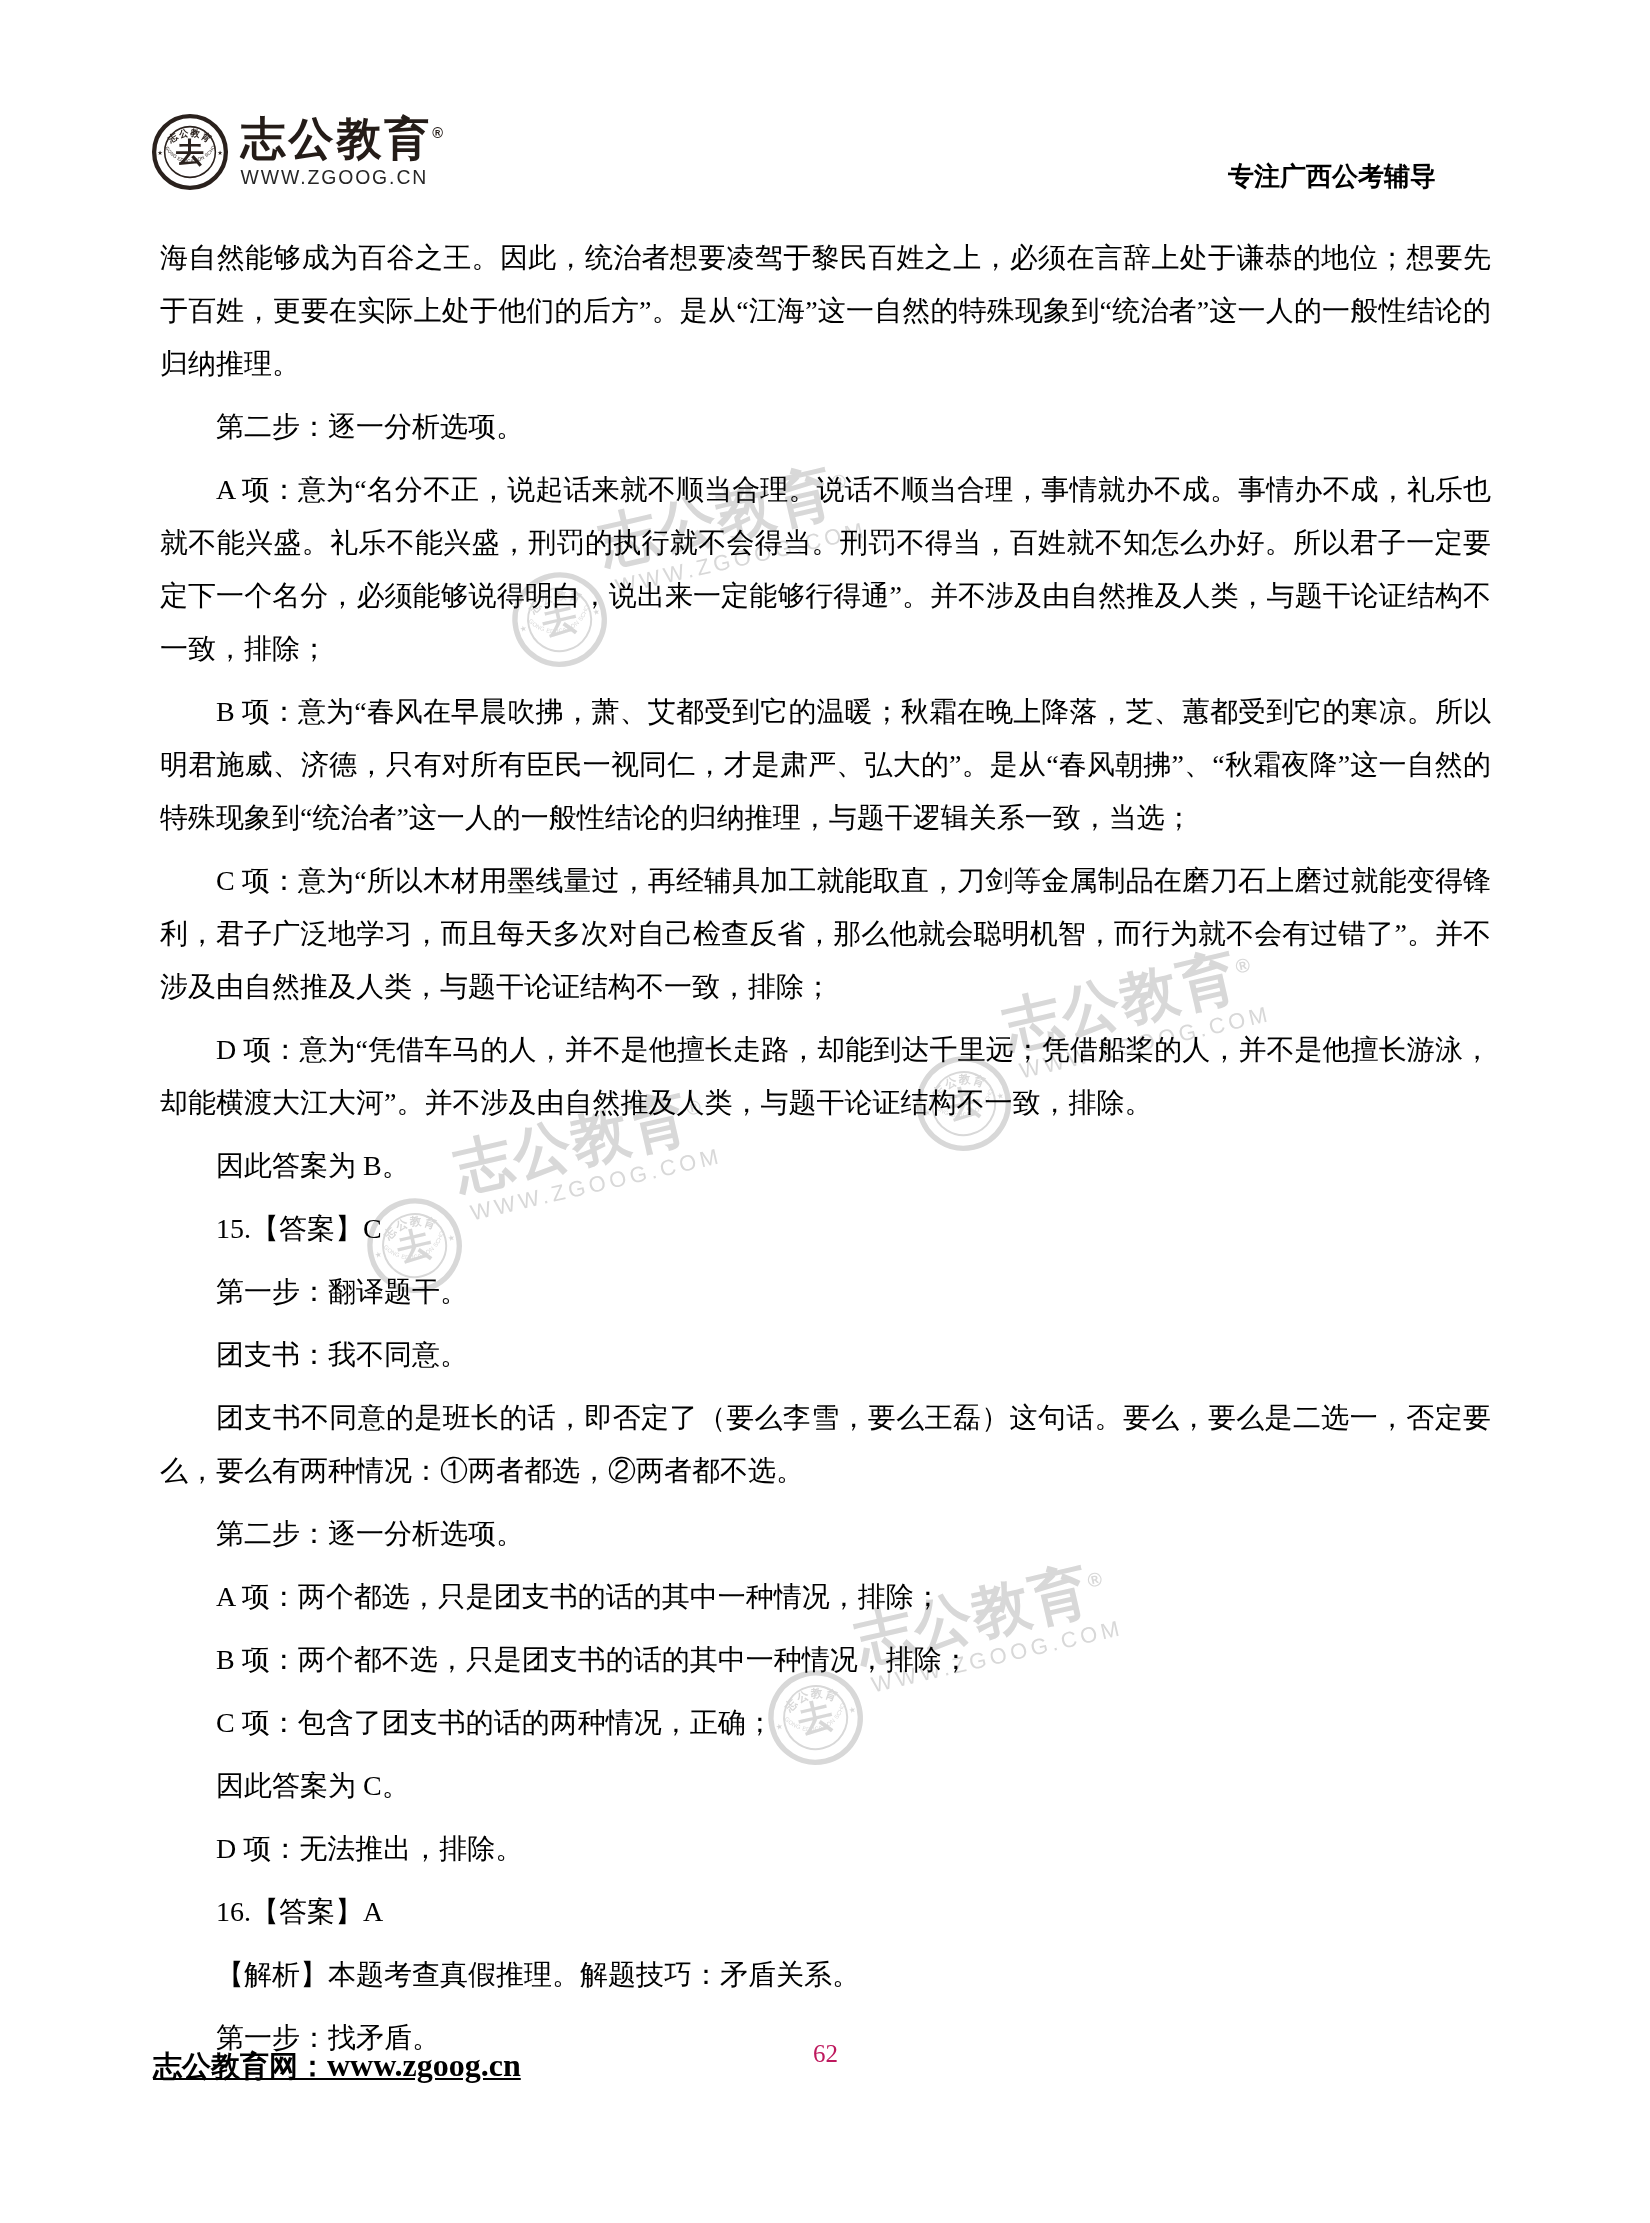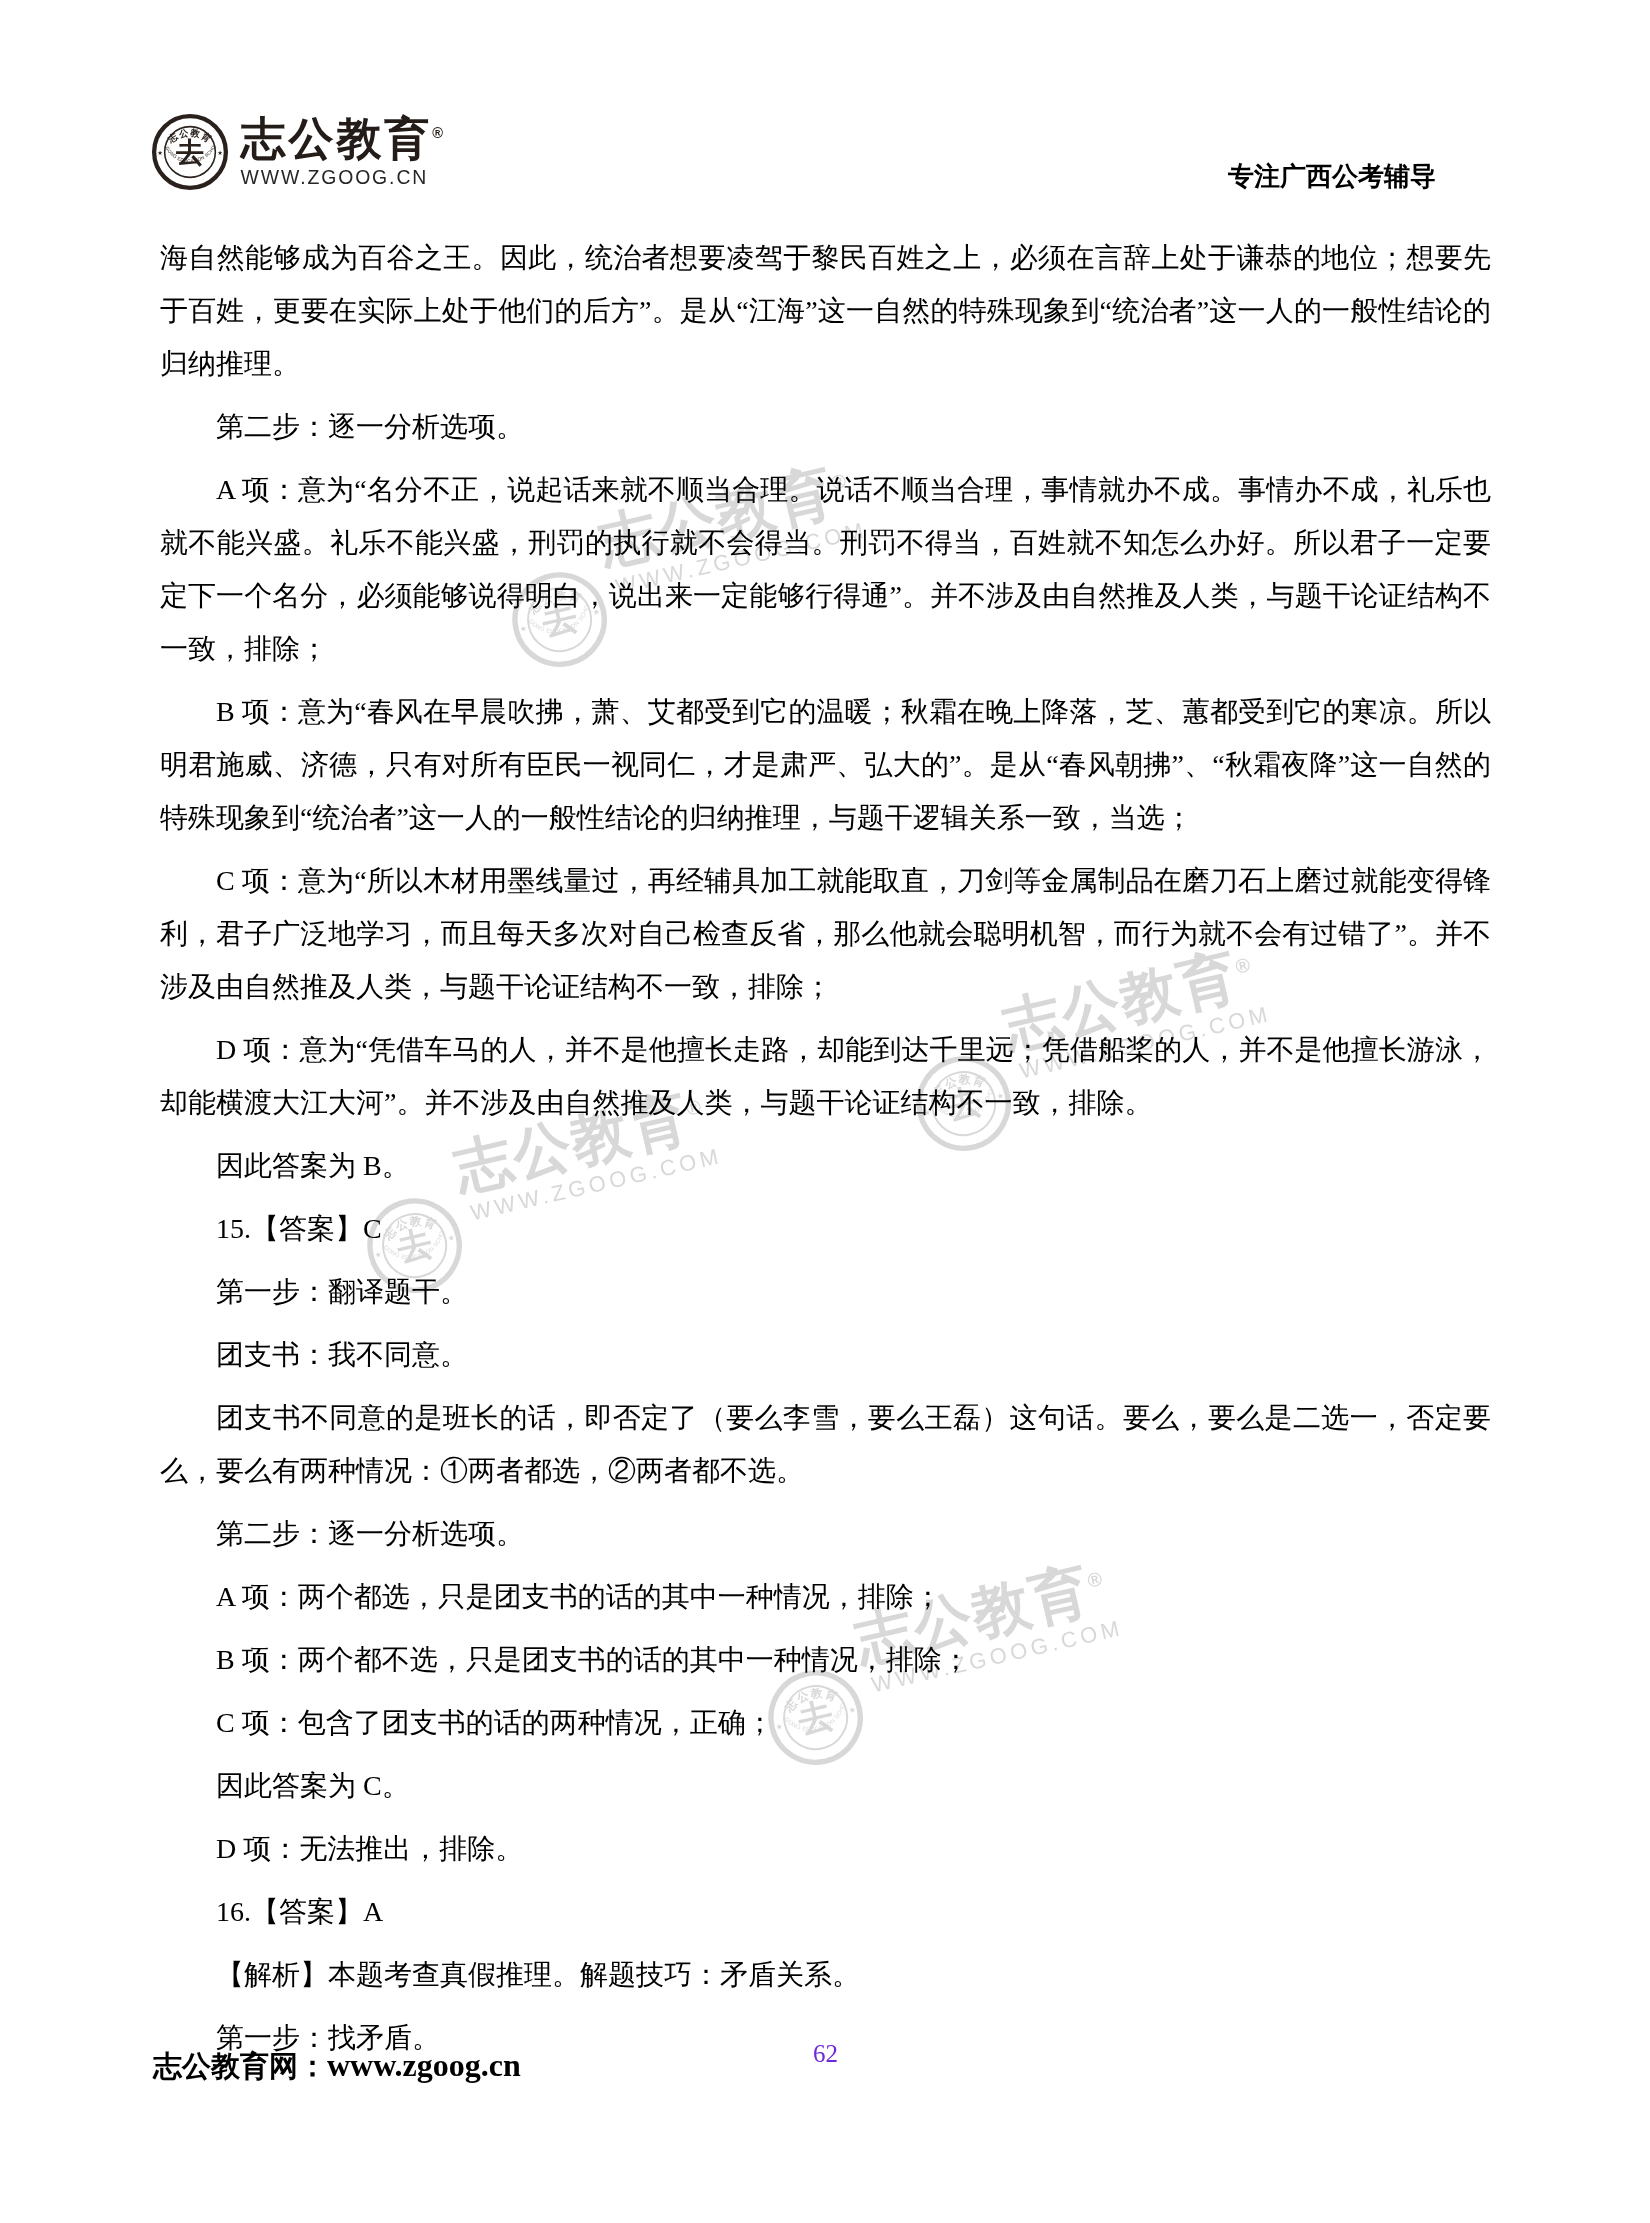--- a/index.html
+++ b/index.html
@@ -76,28 +76,29 @@
   }
   .para{margin:10px; text-indent:0;}
   .para.indent{text-indent:2em;}
 
   
   .footer-site{
     position:absolute; left:153px; top:2047px;
     font-family:"Liberation Sans","DejaVu Sans",sans-serif;
     font-weight:bold; font-size:29px; color:#000; z-index:3;
     white-space:nowrap;
+    text-decoration:underline;
   }
   .footer-site .footer-url{
     font-family:"Liberation Serif","DejaVu Serif",serif;
     font-weight:bold; font-size:32px;
   }
   .page-number{
     position:absolute; left:0; top:2040px; width:100%;
-    text-align:center; font-size:25px; color:#6d28d9; z-index:3;
+    text-align:center; font-size:25px; color:#be185d; z-index:3;
   }
 </style>
 </head>
 <body>
 
 <div class="page">
 
   <div class="watermark wm1">
     <span class="seal-slot wm-seal">
         <svg viewBox="0 0 100 100" xmlns="http://www.w3.org/2000/svg">

